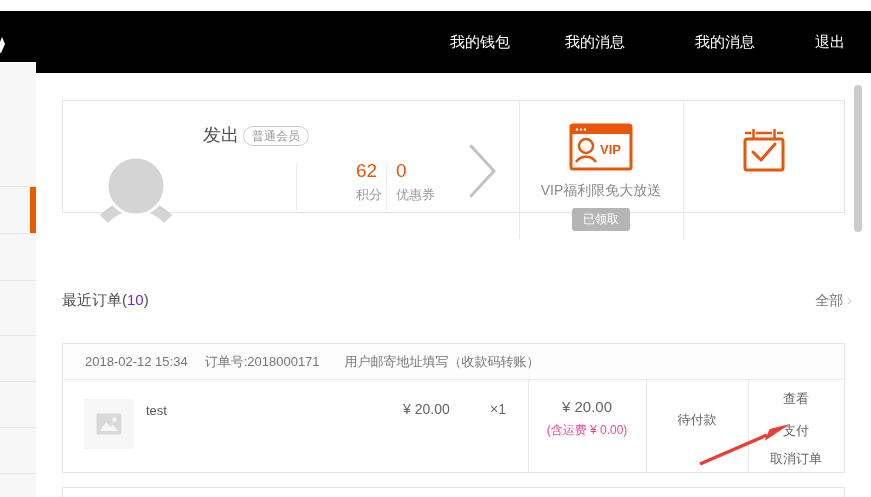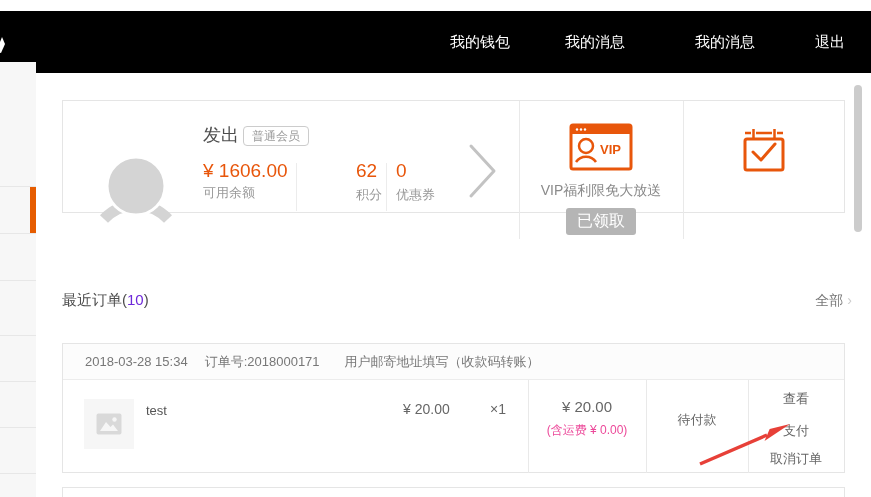--- a/index.html
+++ b/index.html
@@ -21,38 +21,38 @@
   .sidebar{position:absolute;left:0;top:62px;width:36px;height:435px;background:#f7f7f7;}
   .sb-line{position:absolute;left:0;width:36px;height:1px;background:#e7e7e7;}
   .sb-active{position:absolute;right:0;top:125px;width:6px;height:46px;background:#e65c00;}
 
   
   .user-card{position:absolute;left:62px;top:100px;width:783px;height:113px;
              border:1px solid #e5e5e5;background:#fff;box-sizing:border-box;}
   .avatar{position:absolute;left:35px;top:50px;}
   .username{position:absolute;left:140px;top:22px;font-size:18px;color:#4d4d4d;}
   .member-badge{position:absolute;left:180px;top:25px;font-size:12px;color:#9b9b9b;
-                border:1px solid #ccc;border-radius:4px;padding:2px 8px;line-height:14px;}
+                border:1px solid #ccc;border-radius:10px;padding:2px 8px;line-height:14px;}
   .stat{position:absolute;top:58px;}
   .stat .val{font-size:19px;color:#e8560b;line-height:23px;}
   .stat .lab{font-size:13px;color:#999;margin-top:4px;}
   .stat1{left:140px;width:95px;}
   .stat1 .lab{margin-top:2px;}
   .stat2{left:246px;margin-left:47px;}
   .stat3{left:333px;}
   .stat-div{position:absolute;top:62px;width:1px;height:48px;background:#ececec;}
   .sd1{left:233px}.sd2{left:323px}
   .big-chev{position:absolute;left:405px;top:42px;}
   .v-div{position:absolute;top:0;width:1px;height:138px;background:#e9e9e9;}
   .vd1{left:456px}.vd2{left:620px}
   .vip-block{position:absolute;left:456px;top:0;width:164px;height:138px;text-align:center;cursor:pointer;}
   .vip-icon{margin-top:22px;}
   .vip-title{font-size:14px;color:#8a8a8a;margin-top:7px;}
   .vip-badge{display:inline-block;margin-top:8px;background:#b5b5b5;color:#fff;
-             font-size:16px;padding:3px 11px;border-radius:3px;cursor:pointer;}
+             font-size:12px;padding:3px 11px;border-radius:3px;cursor:pointer;}
   .cal-block{position:absolute;left:620px;top:0;width:161px;height:138px;text-align:center;}
   .cal-block svg{margin-top:27px;cursor:pointer;}
 
   
   .sec-title{position:absolute;left:62px;top:291px;font-size:15px;color:#4d4d4d;}
   .sec-title .cnt{color:#6d28d9;}
   .view-all{position:absolute;top:292px;right:19px;font-size:14px;color:#777;}
   .view-all .chev{color:#ccc;margin-left:4px;font-size:14px;}
 
   
@@ -111,24 +111,20 @@
 </div>
 
 <div class="user-card">
   <svg class="avatar" width="76" height="76" viewBox="0 0 76 76">
     <path d="M6,68 A44,44 0 0 1 70,68" fill="none" stroke="#d4d4d4" stroke-width="11"></path>
     <circle cx="38" cy="35" r="29" fill="#d4d4d4" stroke="#fff" stroke-width="3"></circle>
   </svg>
   <div class="username">发出</div>
   <div class="member-badge">普通会员</div>
 
-  <div class="stat stat1">
-    <div class="val">¥ 1606.00</div>
-    <div class="lab">可用余额</div>
-  </div>
   <div class="stat-div sd1"></div>
   <div class="stat stat2">
     <div class="val">62</div>
     <div class="lab">积分</div>
   </div>
   <div class="stat-div sd2"></div>
   <div class="stat stat3">
     <div class="val">0</div>
     <div class="lab">优惠券</div>
   </div>
@@ -164,21 +160,21 @@
       <polyline points="12,24 20,32 34,16" fill="none" stroke="#e8560b" stroke-width="3" stroke-linecap="round" stroke-linejoin="round"></polyline>
     </svg>
   </div>
 </div>
 
 <div class="sec-title"><span>最近订单(</span><span class="cnt">10</span><span>)</span></div>
 <a class="view-all"><span>全部</span><span class="chev">›</span></a>
 
 <div class="order-card">
   <div class="order-head">
-    <span class="oh1">2018-03-28 15:34</span>
+    <span class="oh1">2018-02-12 15:34</span>
     <span class="oh2">订单号:2018000171</span>
     <span class="oh3">用户邮寄地址填写（收款码转账）</span>
   </div>
   <div class="order-body">
     <div class="thumb">
       <svg width="26" height="22" viewBox="0 0 26 22">
         <rect x="0.5" y="0.5" width="25" height="21" rx="2" fill="#d9d9d9"></rect>
         <circle cx="18.5" cy="6.5" r="2.2" fill="#f6f6f6"></circle>
         <path d="M4,18 L10,9 L14.5,14 L17,11.5 L22,18 Z" fill="#f6f6f6"></path>
       </svg>

